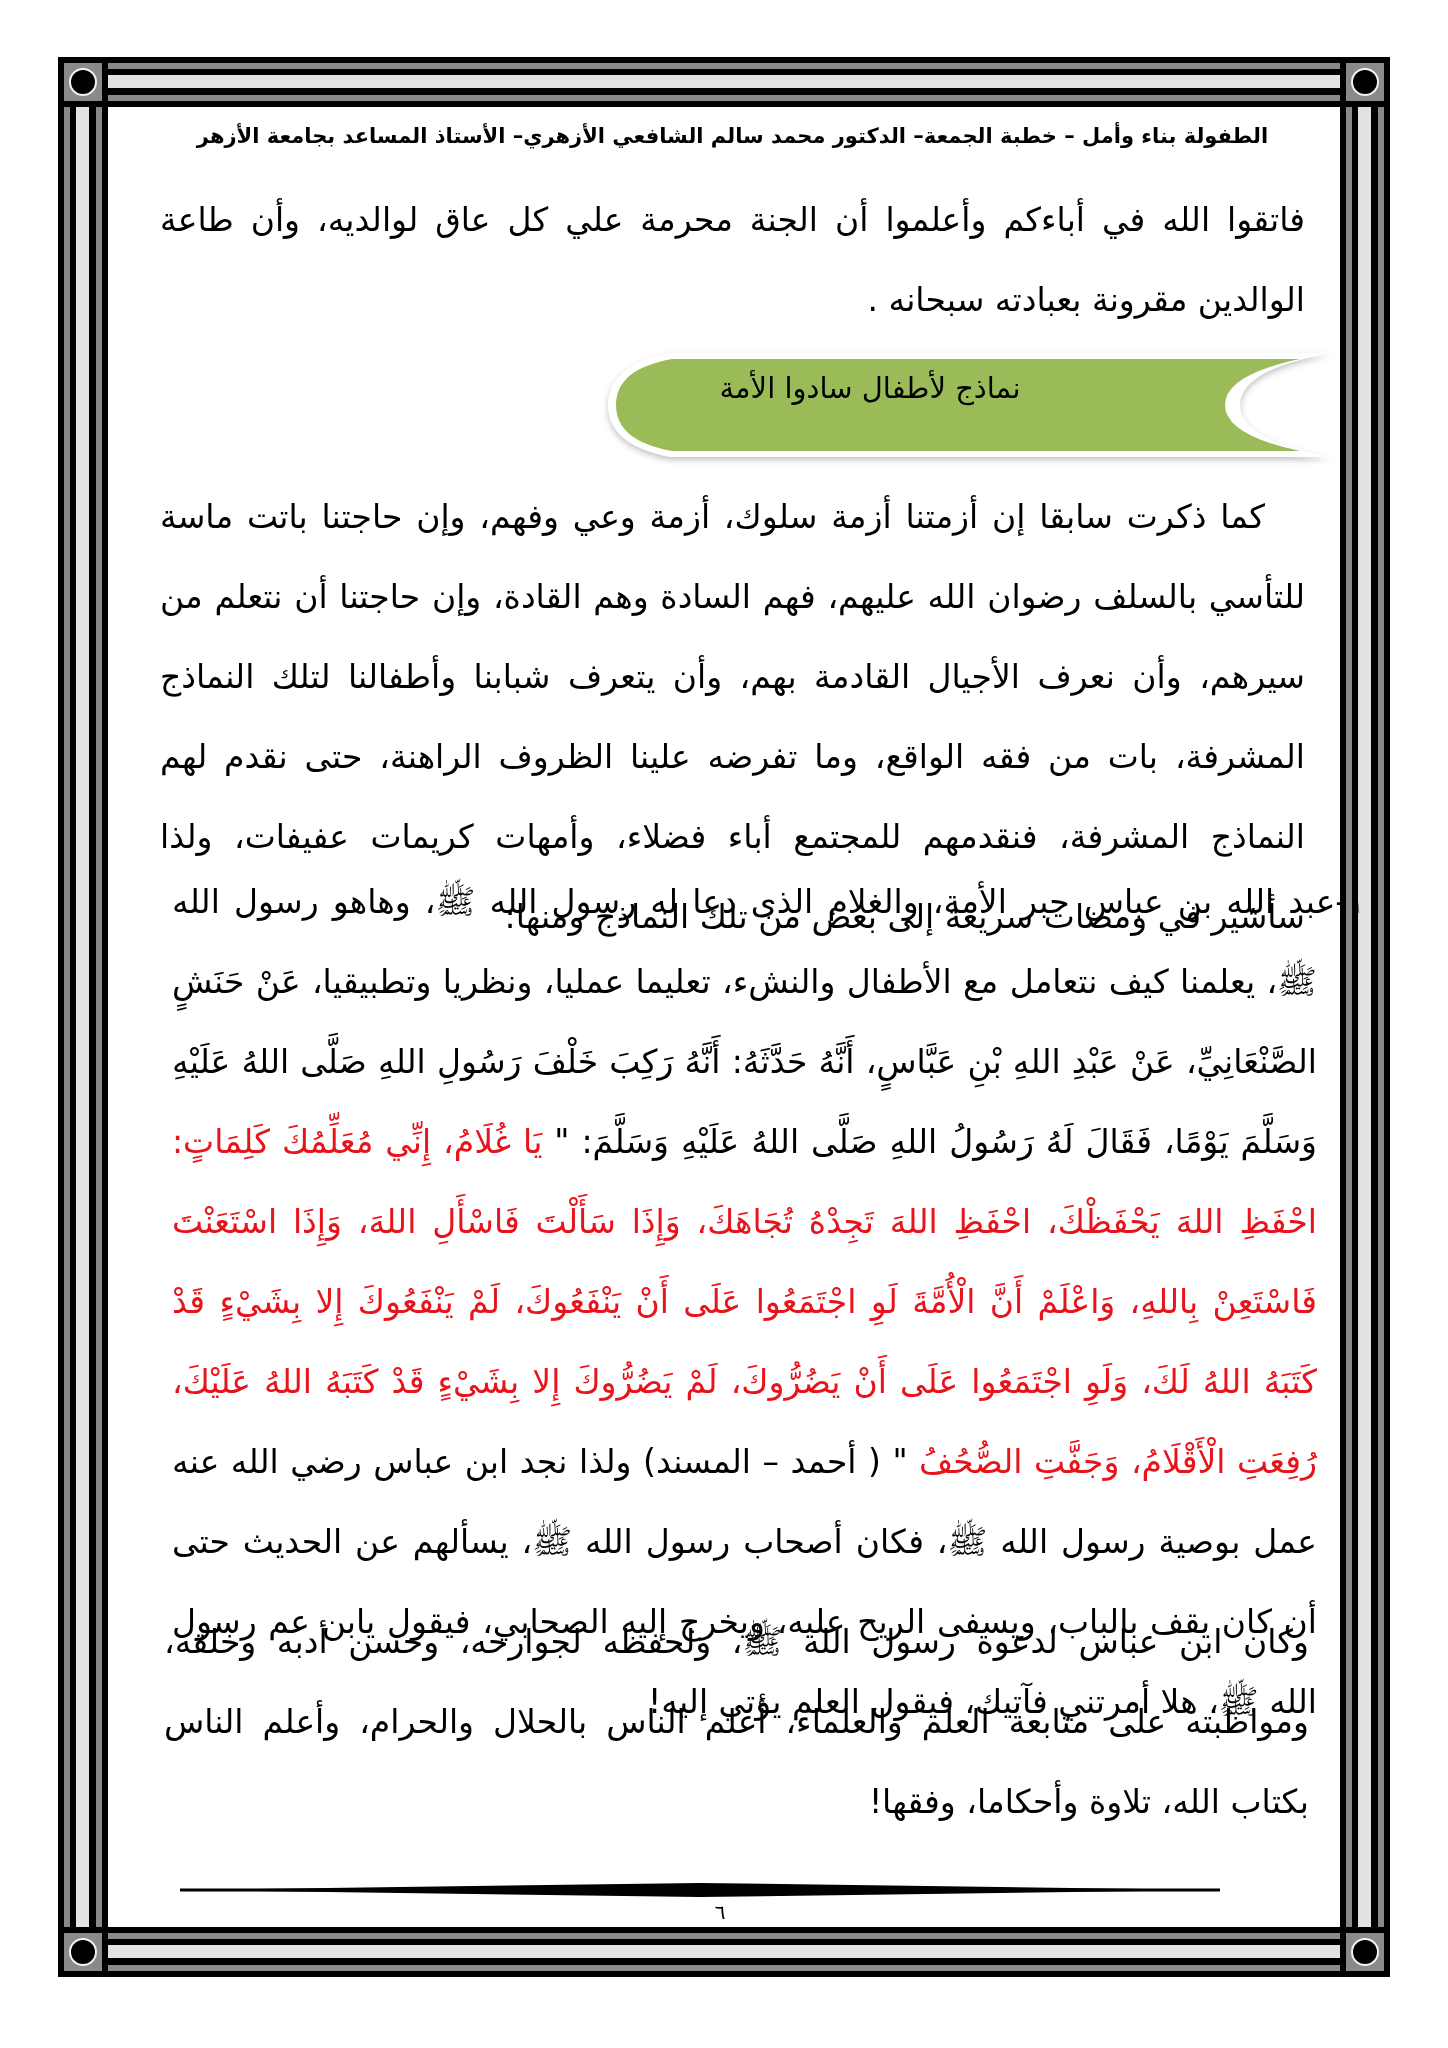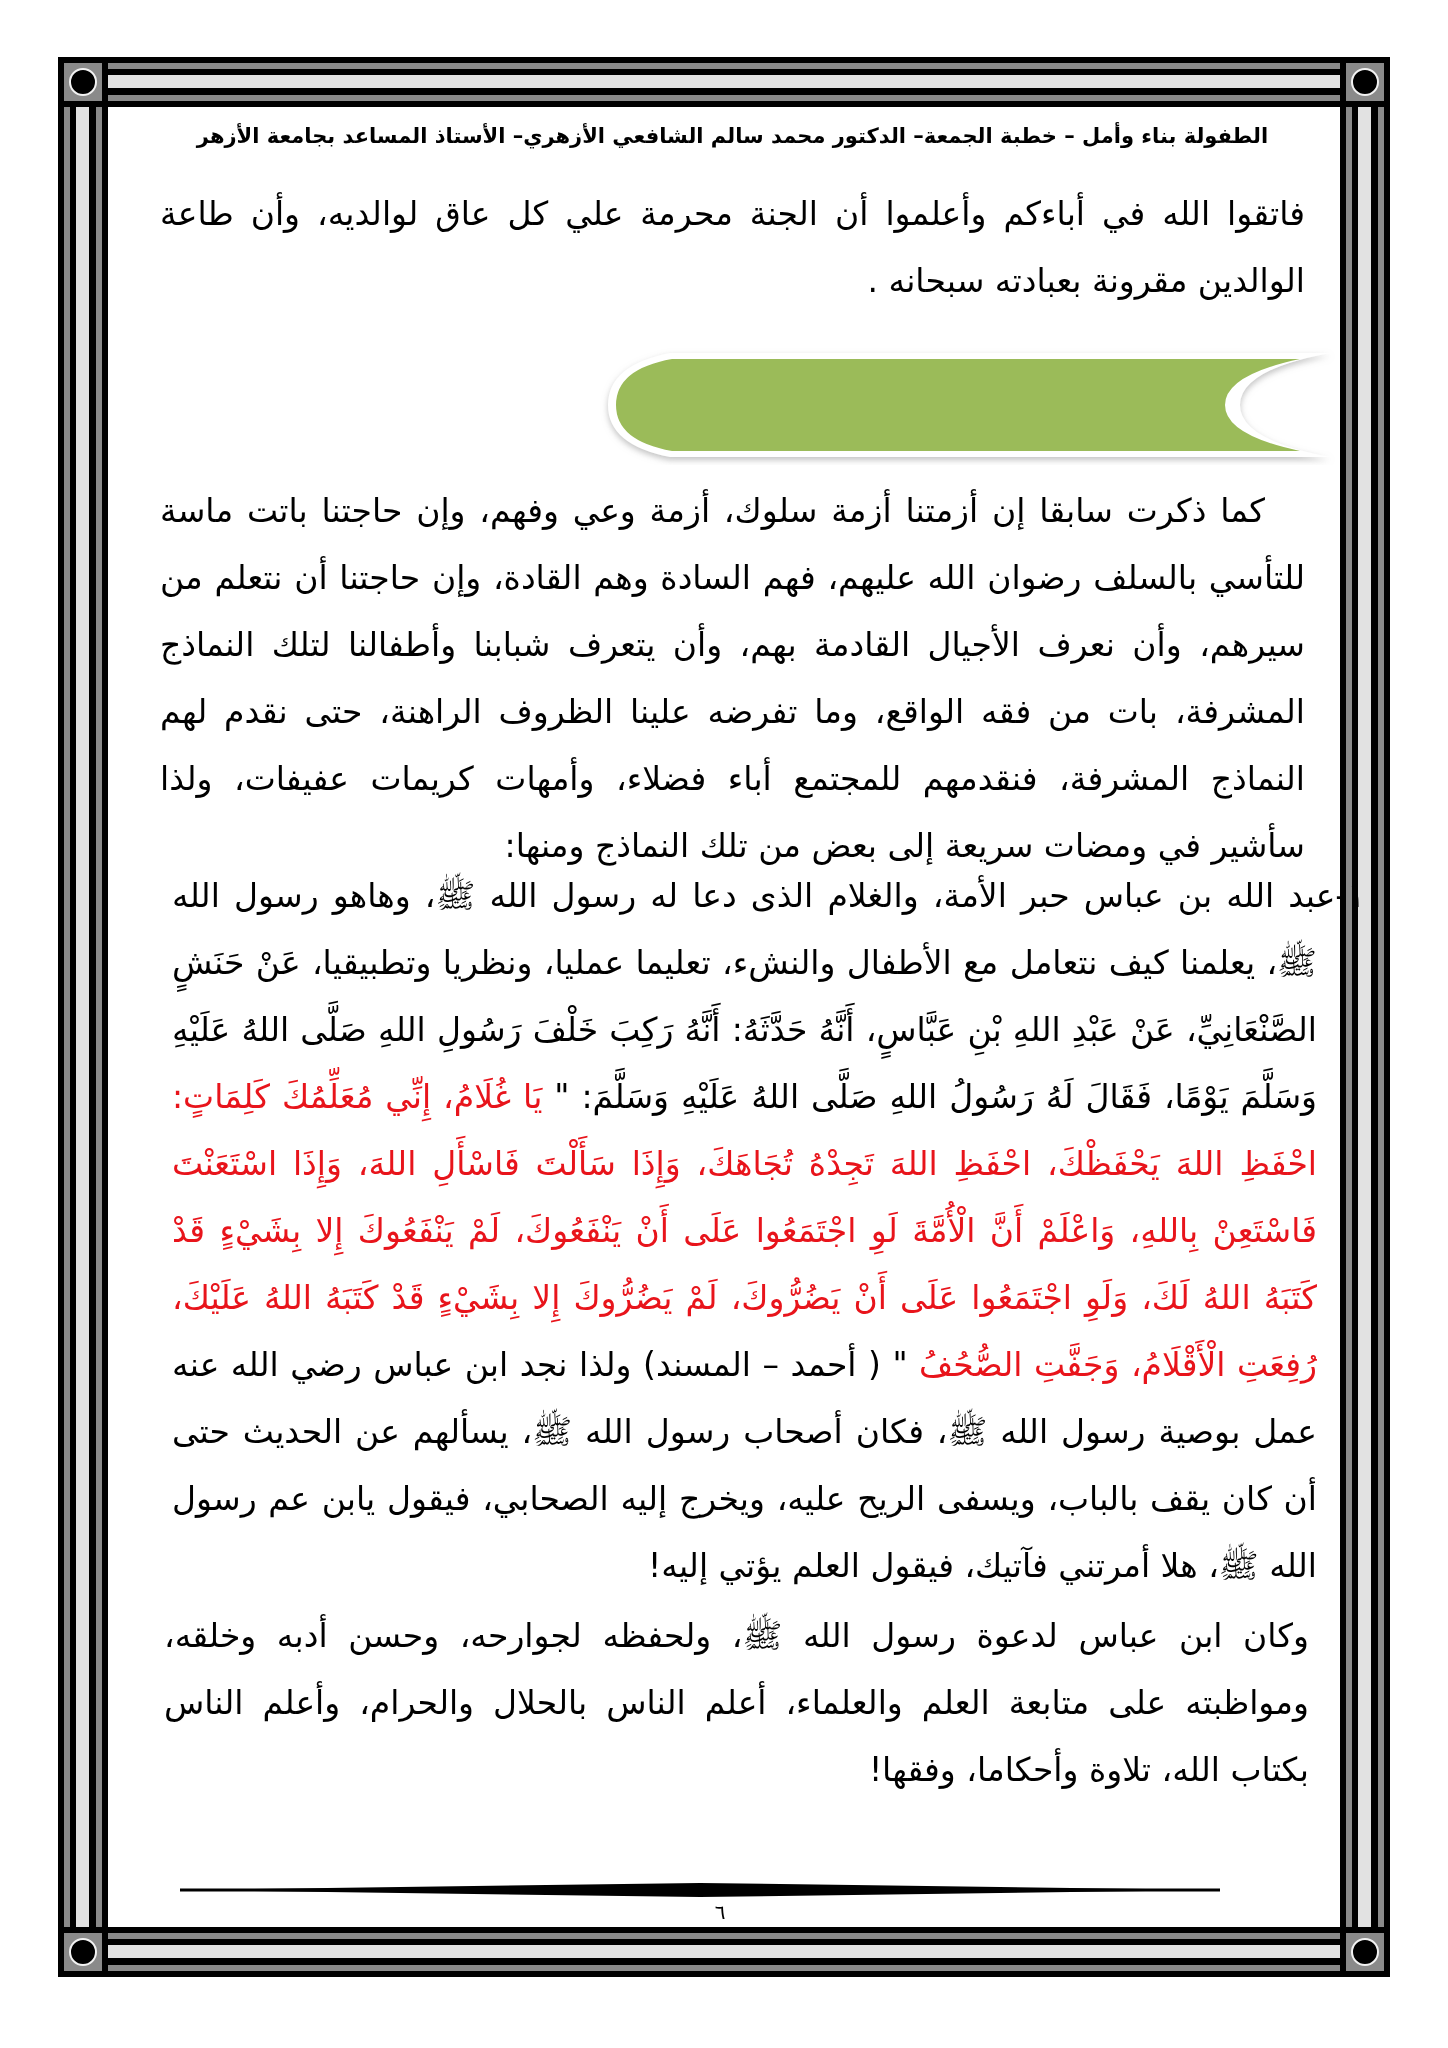--- a/index.html
+++ b/index.html
@@ -25,21 +25,21 @@
   .corner::after { content: ""; position: absolute; left: 11px; top: 11px; width: 24px; height: 24px;
     border-radius: 50%; background: #000; border: 2px solid #f2f2f2; }
   .c-tl { left: 0; top: 0; } .c-tr { right: 0; top: 0; }
   .c-bl { left: 0; bottom: 0; } .c-br { right: 0; bottom: 0; }
 
   .rtl { direction: rtl; text-align: justify; text-align-last: right; }
 
   .running-header { position: absolute; top: 124px; left: 160px; width: 1145px;
     font-size: 21px; font-weight: bold; direction: rtl; text-align: center; white-space: nowrap; }
 
-  .para { position: absolute; left: 160px; width: 1145px; font-size: 33px; line-height: 67px; }
+  .para { position: absolute; left: 160px; width: 1145px; font-size: 33px; line-height: 80px; }
   .p-intro { top: 180px; }
   .p-one { top: 477px; }
   .p-item { top: 862px; left: 172px; width: 1145px; }
   .p-last { top: 1598px; }
 
   .item-num { display: inline; }
   .hang { padding-right: 48px; text-indent: -48px; }
   .red { color: #e8141b; }
 
   
@@ -72,20 +72,21 @@
 <div class="banner">
   <svg class="banner-shape" viewBox="0 0 740 120" width="740" height="120">
     <defs>
       <filter id="sh" x="-5%" y="-10%" width="110%" height="130%">
         <feDropShadow dx="0" dy="3" stdDeviation="3" flood-color="#999" flood-opacity="0.6"></feDropShadow>
       </filter>
     </defs>
     <path d="M70 8 H730 Q640 25 640 60 Q640 95 730 112 H70 Q8 100 8 60 Q8 20 70 8 Z" fill="#ffffff" filter="url(#sh)"></path>
     <path id="banner-fill" d="M72 14 H700 Q625 30 625 60 Q625 90 700 106 H72 Q16 96 16 60 Q16 24 72 14 Z" fill="#9bbb59"></path>
   </svg>
+  <div class="banner-title">نماذج لأطفال سادوا الأمة</div>
 </div>
 
 <p class="para rtl p-one" style="margin:0; text-indent: 40px;">كما ذكرت سابقا إن أزمتنا أزمة سلوك، أزمة وعي وفهم، وإن حاجتنا باتت ماسة للتأسي بالسلف رضوان الله عليهم، فهم السادة وهم القادة، وإن حاجتنا أن نتعلم من سيرهم، وأن نعرف الأجيال القادمة بهم، وأن يتعرف شبابنا وأطفالنا لتلك النماذج المشرفة، بات من فقه الواقع، وما تفرضه علينا الظروف الراهنة، حتى نقدم لهم النماذج المشرفة، فنقدمهم للمجتمع أباء فضلاء، وأمهات كريمات عفيفات، ولذا سأشير في ومضات سريعة إلى بعض من تلك النماذج ومنها:</p>
 
 <p class="para rtl p-item hang" style="margin:0"><span class="item-num">١-</span><span>عبد الله بن عباس حبر الأمة، والغلام الذى دعا له رسول الله ﷺ، وهاهو رسول الله ﷺ، يعلمنا كيف نتعامل مع الأطفال والنشء، تعليما عمليا، ونظريا وتطبيقيا، عَنْ حَنَشٍ الصَّنْعَانِيِّ، عَنْ عَبْدِ اللهِ بْنِ عَبَّاسٍ، أَنَّهُ حَدَّثَهُ: أَنَّهُ رَكِبَ خَلْفَ رَسُولِ اللهِ صَلَّى اللهُ عَلَيْهِ وَسَلَّمَ يَوْمًا، فَقَالَ لَهُ رَسُولُ اللهِ صَلَّى اللهُ عَلَيْهِ وَسَلَّمَ: "</span> <span class="red" style="color: rgb(232, 20, 27);">يَا غُلَامُ، إِنِّي مُعَلِّمُكَ كَلِمَاتٍ: احْفَظِ اللهَ يَحْفَظْكَ، احْفَظِ اللهَ تَجِدْهُ تُجَاهَكَ، وَإِذَا سَأَلْتَ فَاسْأَلِ اللهَ، وَإِذَا اسْتَعَنْتَ فَاسْتَعِنْ بِاللهِ، وَاعْلَمْ أَنَّ الْأُمَّةَ لَوِ اجْتَمَعُوا عَلَى أَنْ يَنْفَعُوكَ، لَمْ يَنْفَعُوكَ إِلا بِشَيْءٍ قَدْ كَتَبَهُ اللهُ لَكَ، وَلَوِ اجْتَمَعُوا عَلَى أَنْ يَضُرُّوكَ، لَمْ يَضُرُّوكَ إِلا بِشَيْءٍ قَدْ كَتَبَهُ اللهُ عَلَيْكَ، رُفِعَتِ الْأَقْلَامُ، وَجَفَّتِ الصُّحُفُ</span> <span>" ( أحمد – المسند) ولذا نجد ابن عباس رضي الله عنه عمل بوصية رسول الله ﷺ، فكان أصحاب رسول الله ﷺ، يسألهم عن الحديث حتى أن كان يقف بالباب، ويسفى الريح عليه، ويخرج إليه الصحابي، فيقول يابن عم رسول الله ﷺ، هلا أمرتني فآتيك، فيقول العلم يؤتي إليه!</span></p>
 
 <p class="para rtl p-last" style="margin:4px">وكان ابن عباس لدعوة رسول الله ﷺ، ولحفظه لجوارحه، وحسن أدبه وخلقه، ومواظبته على متابعة العلم والعلماء، أعلم الناس بالحلال والحرام، وأعلم الناس بكتاب الله، تلاوة وأحكاما، وفقها!</p>
 
 <svg class="divider" viewBox="0 0 1040 20" width="1040" height="20">
   <path d="M0 10 L520 3 L1040 10 L520 17 Z" fill="#000"></path>

